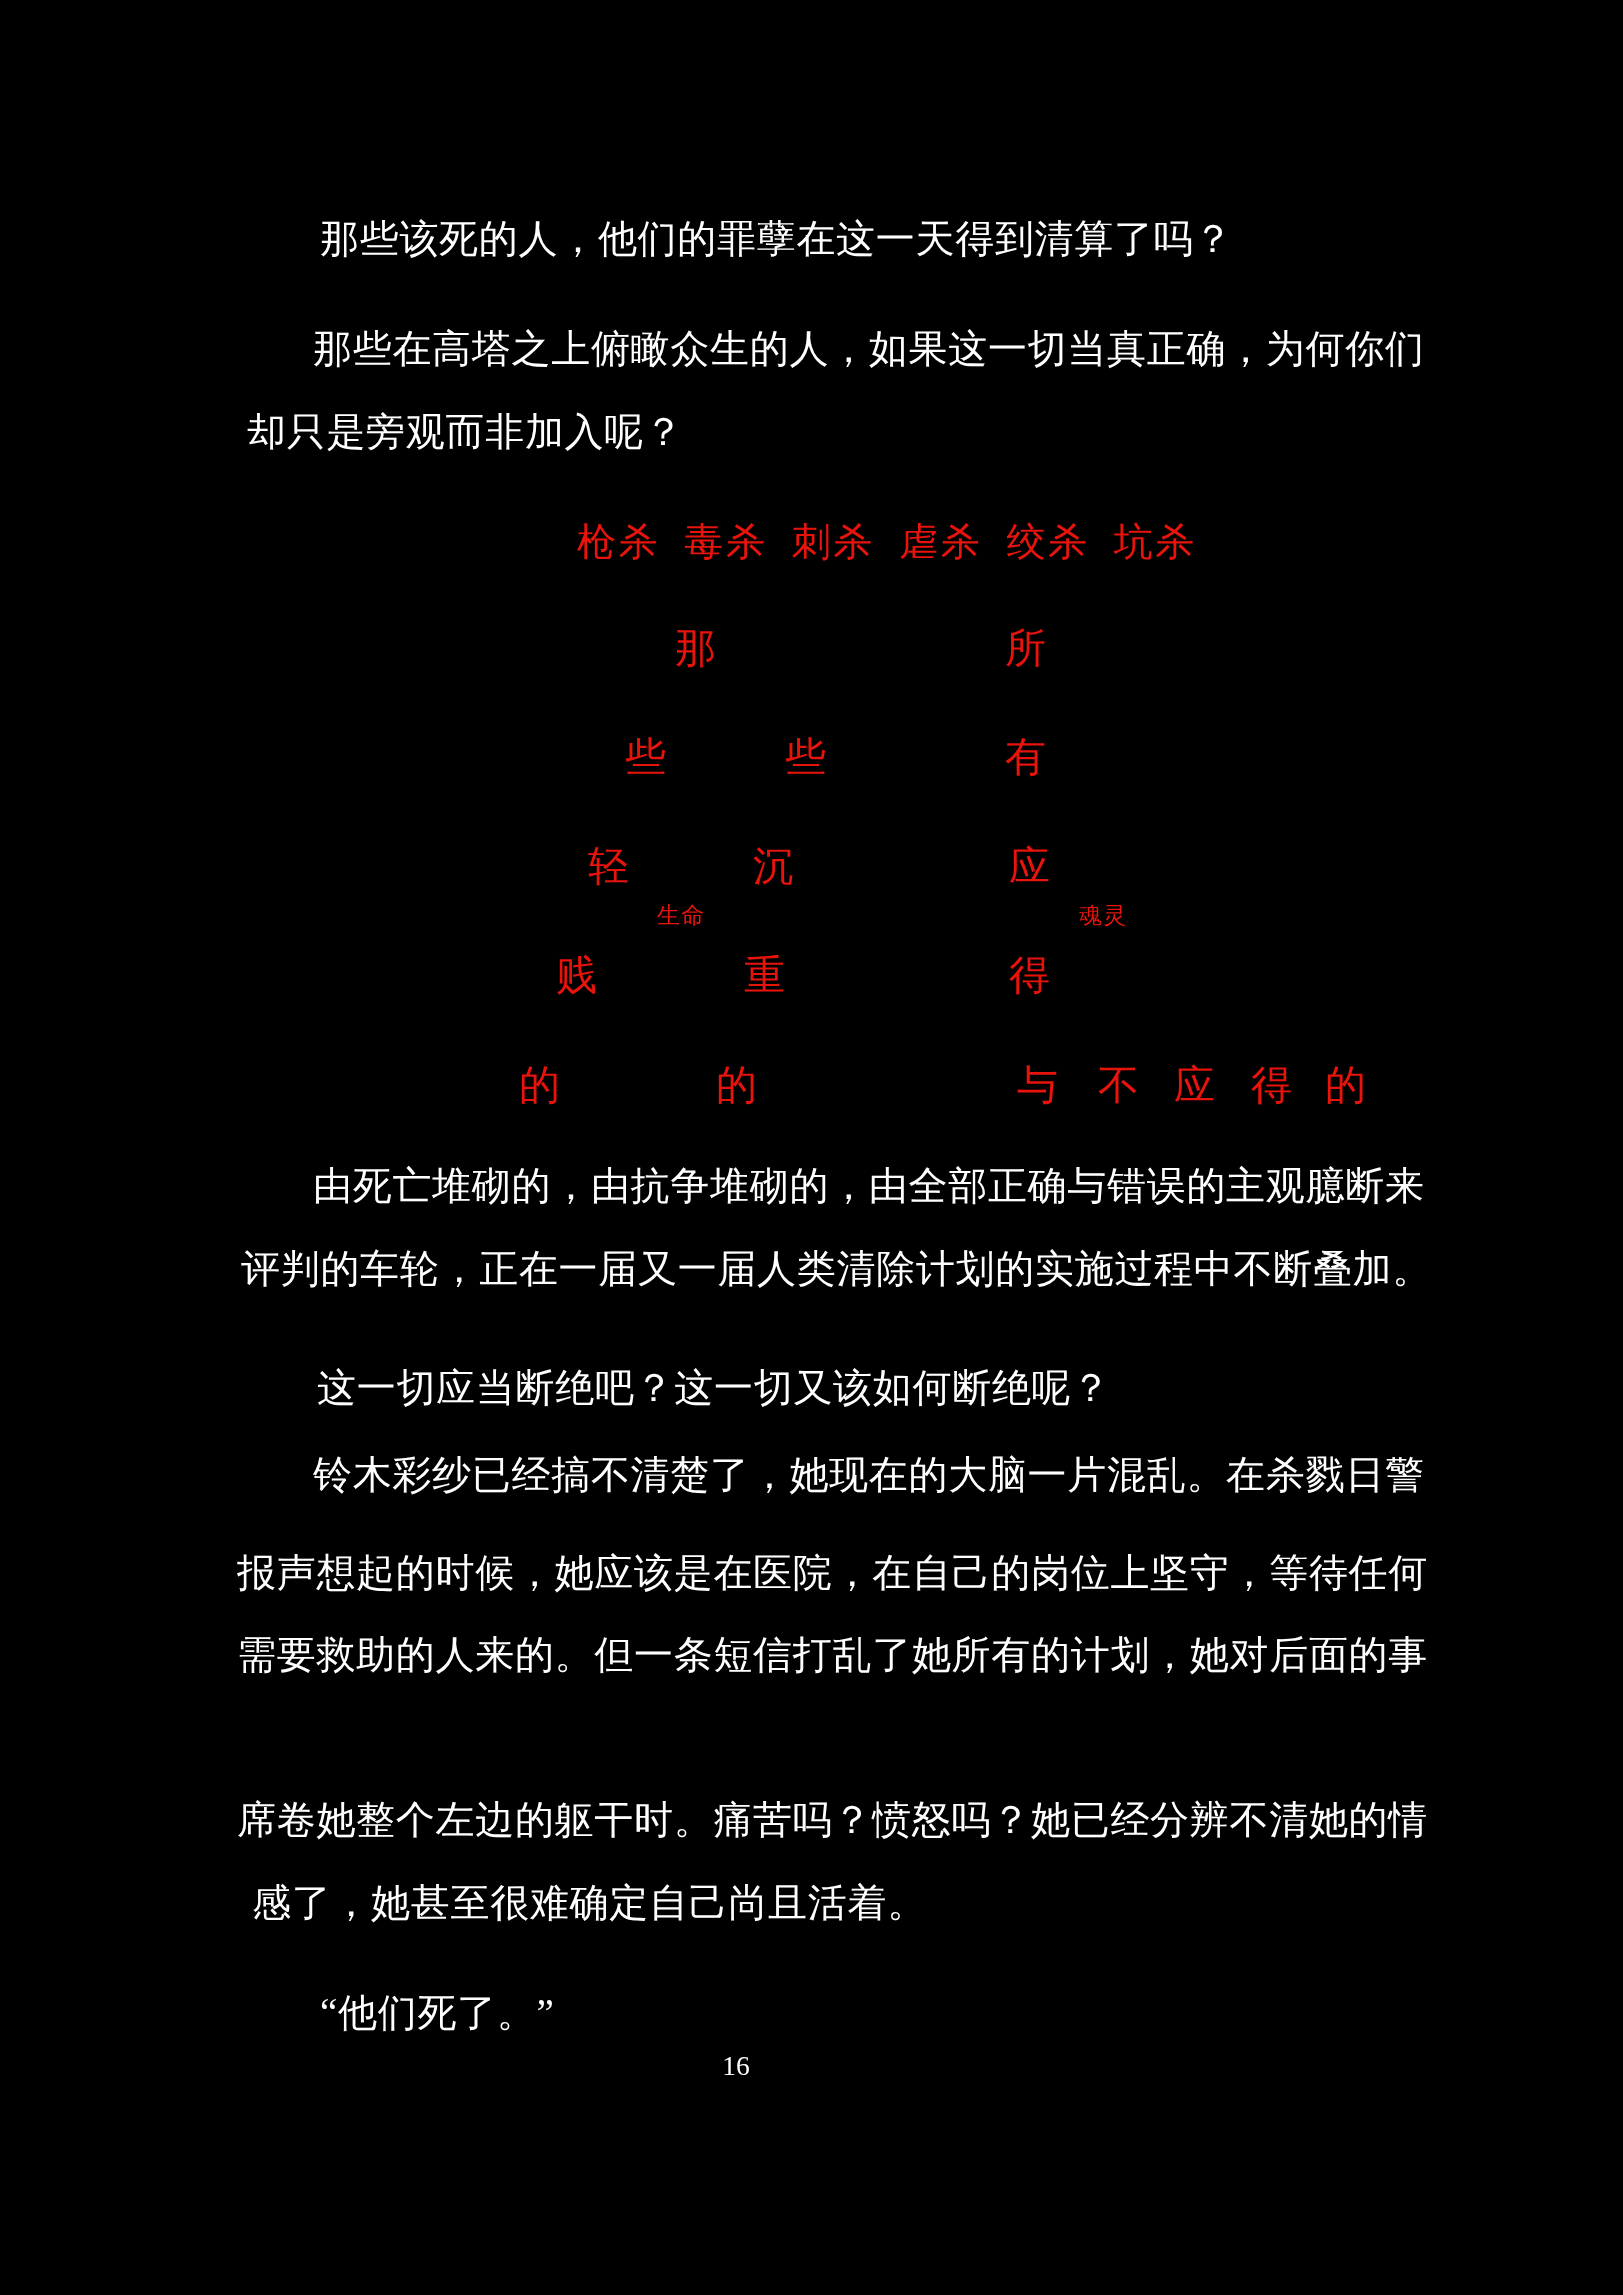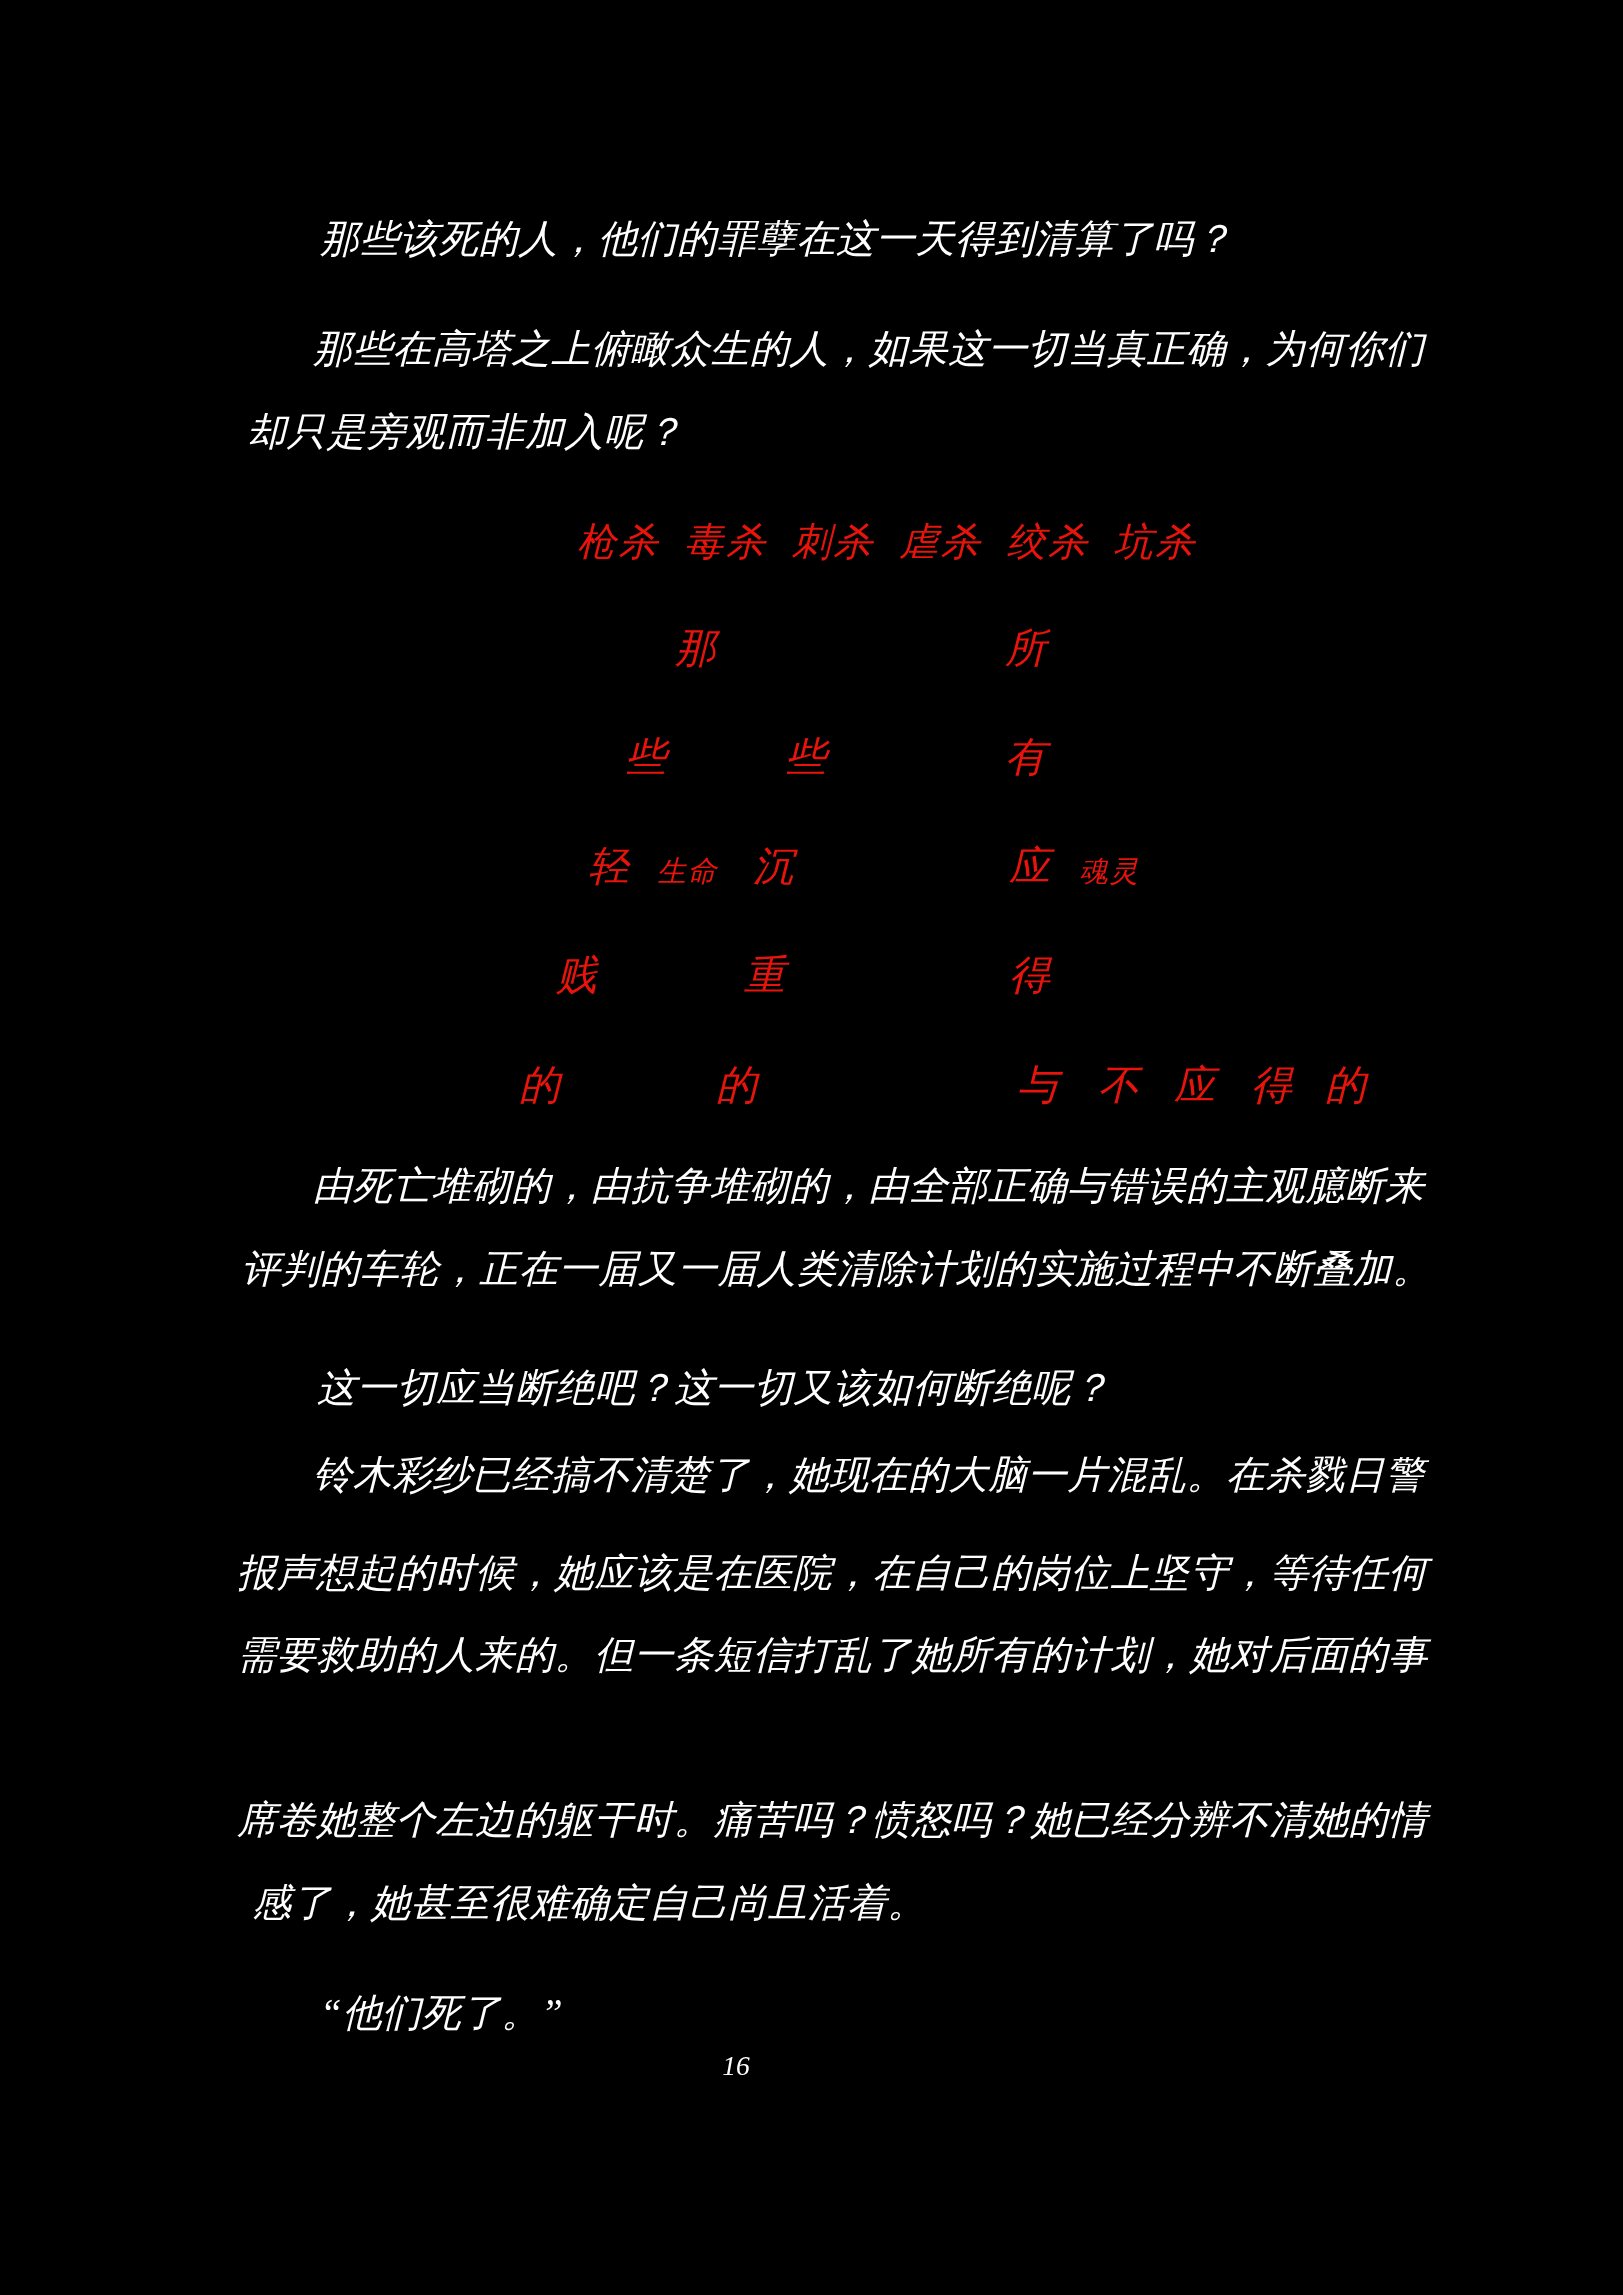--- a/index.html
+++ b/index.html
@@ -3,21 +3,20 @@
 <meta charset="utf-8">
 <style>
   html,body{margin:0;padding:0;background:#000;}
   .page{
     position:relative;
     width:1472px;
     height:2295px;
     background:#000000;
     overflow:hidden;
     font-family:"Liberation Serif","DejaVu Serif",serif;
-    font-style:italic;
   }
   .ln{
     position:absolute;
     margin:0;
     color:#ffffff;
     font-size:39px;
     line-height:44px;
     white-space:pre;
     letter-spacing:0.7px;
   }
@@ -32,23 +31,24 @@
     word-spacing:11.8px;
   }
   .pchar{
     position:absolute;
     color:#e8140c;
     font-size:41px;
     line-height:43px;
     white-space:pre;
   }
   .pchar.small{
-    font-size:29px;
+    font-size:23px;
     line-height:31px;
     letter-spacing:1.3px;
+    margin-top:44px;
   }
   .pagenum{
     position:absolute;
     top:2051px;
     left:0;
     width:100%;
     text-align:center;
     color:#ffffff;
     font-size:27.5px;
     line-height:30px;

